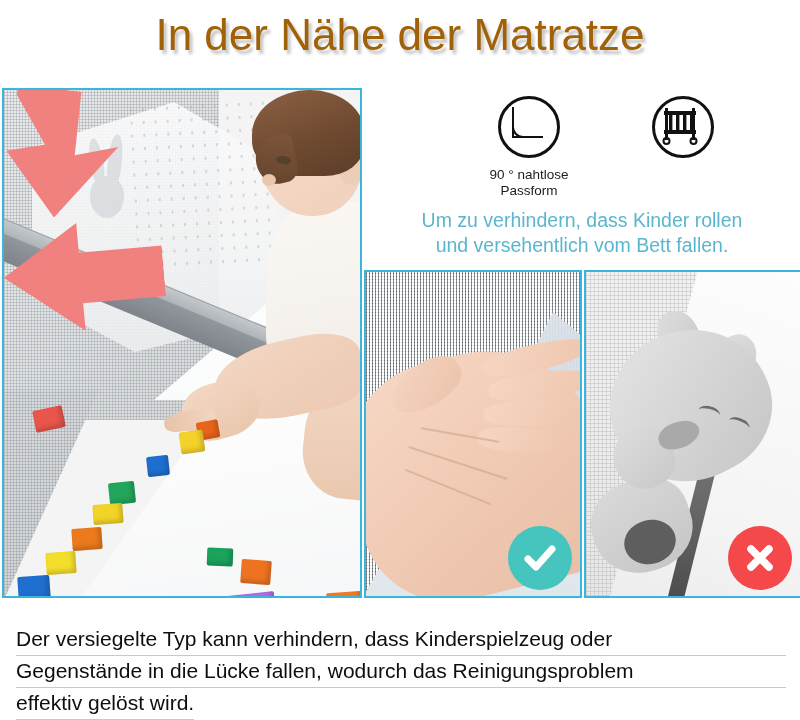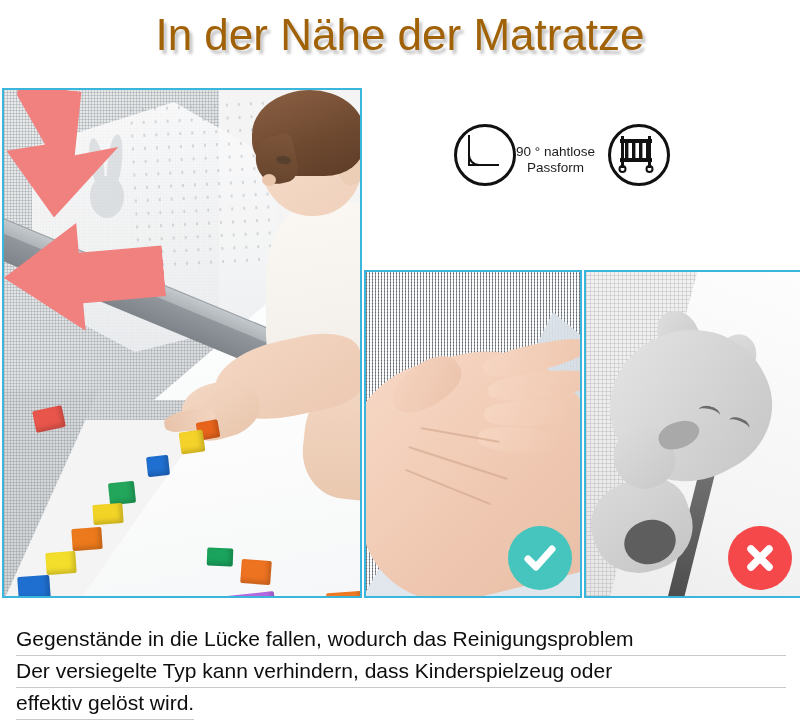--- a/index.html
+++ b/index.html
@@ -250,21 +250,21 @@
   }
 
   
   .badge{position:absolute;border-radius:50%;display:flex;align-items:center;justify-content:center;}
   #badge-check{right:8px;bottom:6px;width:64px;height:64px;background:#45c5bd;}
   #badge-x{right:8px;bottom:6px;width:64px;height:64px;background:#f4484a;}
   .badge svg{display:block;}
 
   
   .features{position:absolute;left:440px;top:96px;width:358px;height:118px;display:flex;}
-  .feature{width:150px;display:flex;flex-direction:row;align-items:center;}
+  .feature{width:150px;display:flex;flex-direction:column;align-items:center;}
   .feature:first-child{margin-left:14px;}
   .feature:last-child{margin-left:4px;}
   .feat-circle{width:56px;height:56px;border-radius:50%;border:3px solid #111;position:relative;}
   .feat-label{
     margin-top:9px;text-align:center;font-size:13.5px;line-height:16px;color:#1d1d1d;
     font-family:"Liberation Sans", sans-serif;white-space:pre-line;
   }
 
   
   .subhead{
@@ -360,20 +360,22 @@
           <rect x="35" y="14" width="3.4" height="18" fill="#111"></rect>
           <rect x="10" y="9" width="3" height="32" fill="#111"></rect>
           <rect x="37" y="9" width="3" height="32" fill="#111"></rect>
           <circle cx="11.5" cy="42" r="3" fill="none" stroke="#111" stroke-width="2"></circle>
           <circle cx="38.5" cy="42" r="3" fill="none" stroke="#111" stroke-width="2"></circle>
         </svg>
       </div>
     </div>
   </div>
 
+  <div class="subhead">Um zu verhindern, dass Kinder rollen
+und versehentlich vom Bett fallen.</div>
 
   <div class="panel" id="panel-mesh">
     <div class="mesh-photo">
       <div class="mesh-cloth"></div>
       <div class="mesh-fold"></div>
       <div class="mesh-cloth2"></div>
       <div class="palm"></div>
       <div class="palm-thumb"></div>
       <div class="palm-f palm-f1"></div>
       <div class="palm-f palm-f2"></div>
@@ -406,18 +408,18 @@
       <div class="bear-mouth"></div>
     </div>
     <div class="badge" id="badge-x">
       <svg width="40" height="40" viewBox="0 0 40 40" aria-hidden="true">
         <path d="M11 11 L29 29 M29 11 L11 29" fill="none" stroke="#fff" stroke-width="7.5" stroke-linecap="round"></path>
       </svg>
     </div>
   </div>
 
   <div class="caption">
+    <span class="cl">Der versiegelte Typ kann verhindern, dass Kinderspielzeug oder</span>
     <span class="cl">Gegenstände in die Lücke fallen, wodurch das Reinigungsproblem</span>
-    <span class="cl">Der versiegelte Typ kann verhindern, dass Kinderspielzeug oder</span>
     <span class="cl" style="display:inline-block;">effektiv gelöst wird.</span>
   </div>
 
 </div>
 
 </body></html>

